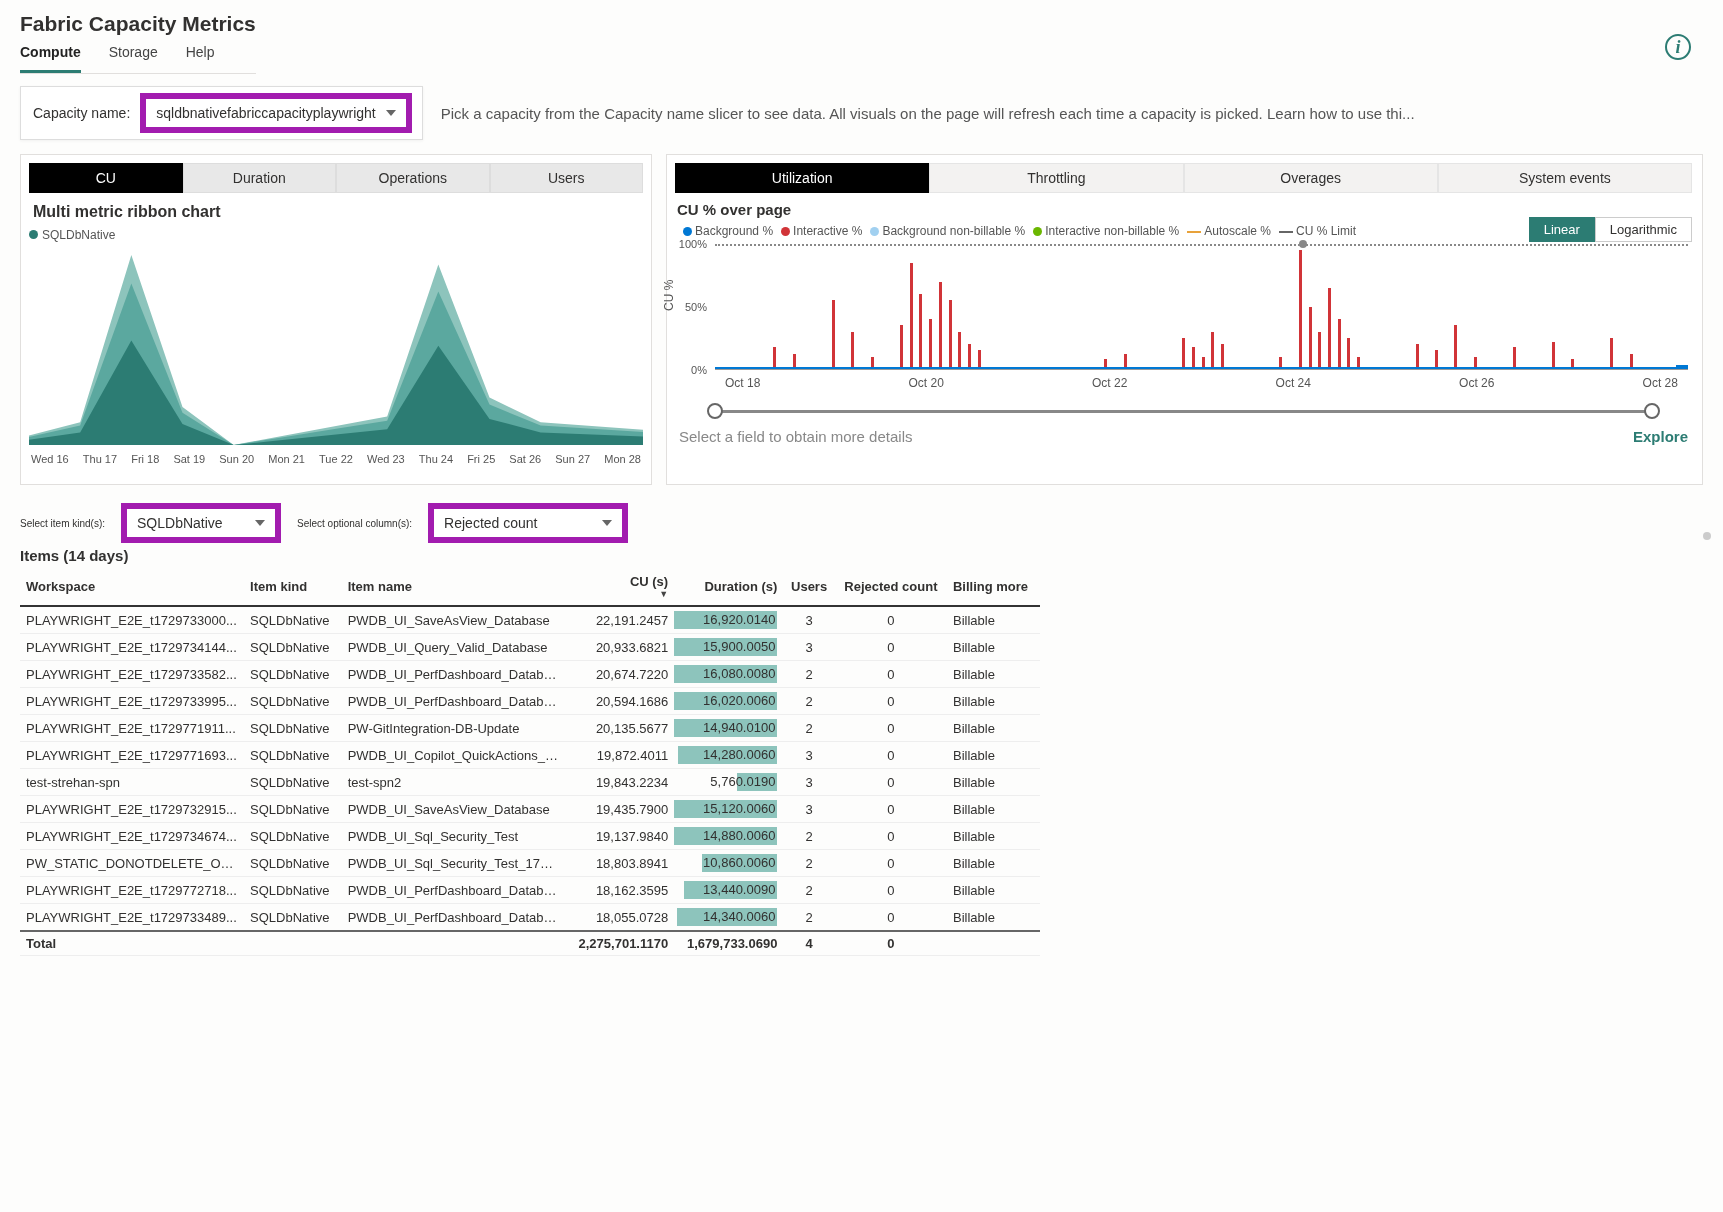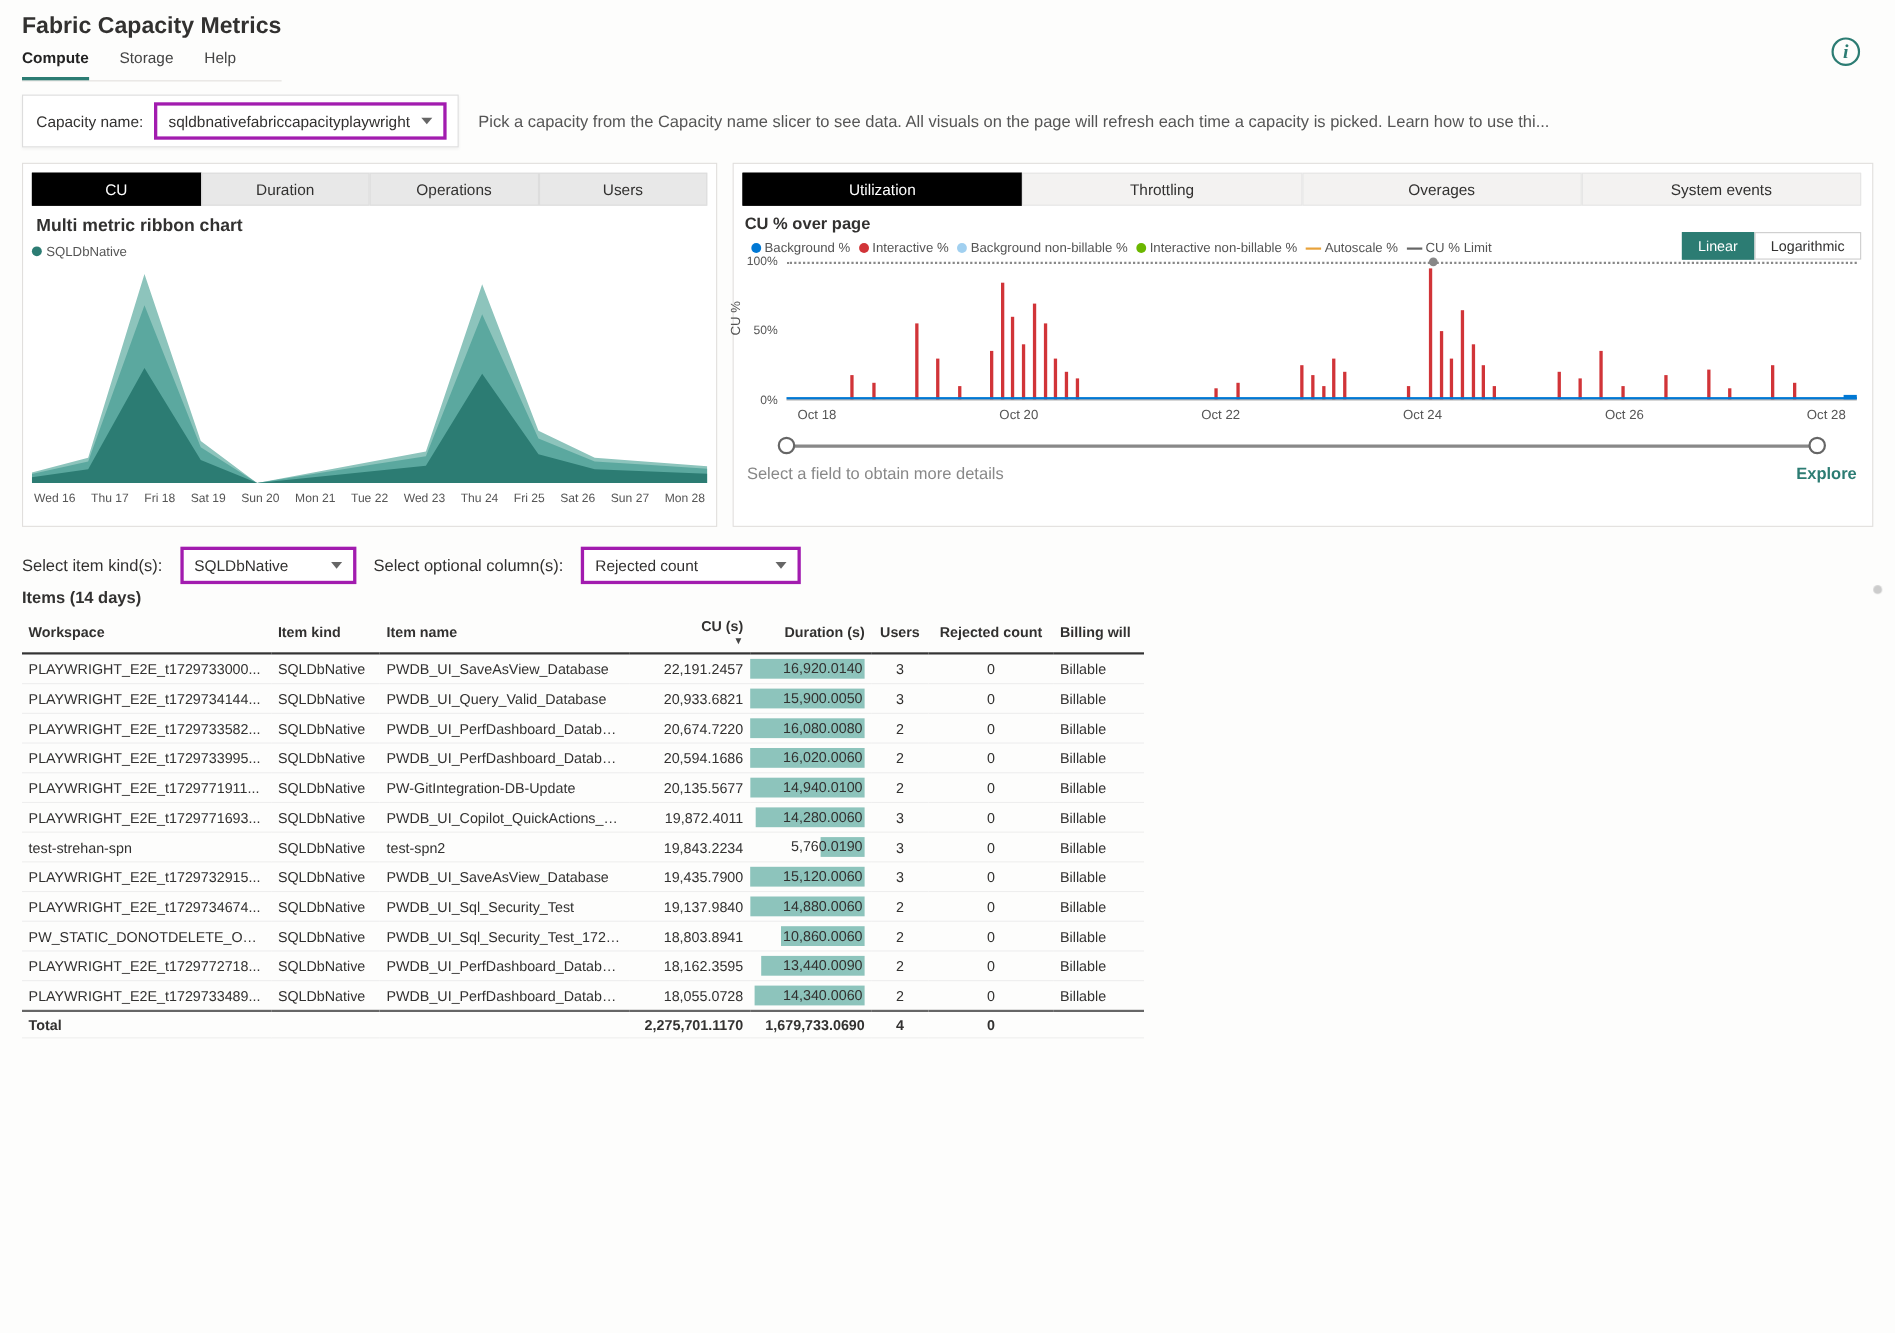--- a/index.html
+++ b/index.html
@@ -29,21 +29,21 @@
   .header-row { display:flex; align-items:center; justify-content:space-between; }
   .title { font-size: 21px; font-weight: 600; margin: 4px 0 2px 0; }
   .tabs-top { display:flex; gap:28px; border-bottom:1px solid var(--border); margin-bottom:12px;}
   .tabs-top .tab { padding:6px 0 10px 0; font-size:14px; cursor:pointer; color:#444; }
   .tabs-top .tab.active { font-weight:600; border-bottom:3px solid var(--teal); color:#222;text-align:center;}
   .info-icon { width:26px;height:26px;border:2px solid var(--teal);border-radius:50%;display:flex;align-items:center;justify-content:center;color:var(--teal);font-weight:600;font-style:italic;font-family:serif;font-size:18px;margin-right:12px;}
 
   .slicer-row { display:flex; align-items:center; gap:18px; margin-bottom:14px;}
   .slicer-box { display:flex;align-items:center;gap:10px;border:1px solid #ddd;padding:6px 10px 6px 12px;background:#fff;box-shadow:0 1px 3px rgba(0,0,0,0.05);}
   .slicer-label { font-size:14px;}
-  .dropdown { display:flex;align-items:center;justify-content:space-between;border:3px solid #a21caf;padding:6px 10px;min-width:260px;background:#fff;cursor:pointer;font-size:14px;}
+  .dropdown { display:flex;align-items:center;justify-content:space-between;border:6px solid #a21caf;padding:6px 10px;min-width:260px;background:#fff;cursor:pointer;font-size:14px;}
   .chev { width:0;height:0;border-left:5px solid transparent;border-right:5px solid transparent;border-top:6px solid #666;margin-left:10px;}
   .help-text { font-size:15px;color:#555;flex:1;white-space:nowrap;overflow:hidden;text-overflow:ellipsis;}
 
   .panels { display:flex; gap:14px; }
   .panel { border:1px solid var(--border); background:#fff; }
   .panel-left { flex:0 0 632px; padding:8px 8px 4px 8px;}
   .panel-right { flex:1; padding:8px 10px 6px 8px;}
 
   .btn-row { display:flex; gap:0;}
   .btn-row .seg { flex:1;text-align:center;padding:6px 0;background:#e8e8e8;border:1px solid #ddd;cursor:pointer;font-size:14px;}
@@ -76,21 +76,21 @@
   .cu-axis-label { position:absolute;left:-6px;top:40%;transform:rotate(-90deg);transform-origin:left;font-size:12px;color:#555;}
   .dotted-100 { position:absolute;left:0;right:0;border-top:2px dotted #888;}
   .slider-track { position:relative;height:22px;margin:6px 40px 0 40px;}
   .slider-line { position:absolute;left:0;right:0;top:10px;height:3px;background:#888;border-radius:2px;}
   .slider-handle { position:absolute;top:3px;width:16px;height:16px;border:2px solid #666;border-radius:50%;background:#fff;}
   .detail-row { display:flex;justify-content:space-between;align-items:center;padding:6px 4px 0 4px;font-size:15px;}
   .detail-row .hint { color:#888;font-weight:500;}
   .explore { color:var(--teal);font-weight:600;cursor:pointer;}
 
   .filters-row { display:flex;align-items:center;gap:16px;margin:18px 0 4px 0;}
-  .filters-row .lbl { font-size:15px;}
+  .filters-row .lbl { font-size:10px;}
   .filters-row .dropdown { min-width:160px;}
   .items-title { font-size:15px;font-weight:600;margin:4px 0 2px 0;}
   table.items { width:1020px;border-collapse:collapse;font-size:13px;}
   table.items th { text-align:left;padding:8px 6px 6px 6px;font-weight:600;border-bottom:2px solid #333;}
   table.items th.r, table.items td.r { text-align:right;}
   table.items th.c, table.items td.c { text-align:center;}
   table.items td { padding:4px 6px;border-bottom:1px solid #eee;white-space:nowrap;overflow:hidden;text-overflow:ellipsis;max-width:210px;}
   .sort-ind { font-size:9px;display:block;color:#444;}
   .bar-cell { height:17px;background:var(--teal-lighter);display:inline-block;}
   .total-row td { font-weight:700;border-top:2px solid #666;padding-top:8px;}
@@ -267,21 +267,21 @@
   <table class="items">
     <thead>
         <tr id="thead-row">
           <th class="">Workspace</th>
           <th class="">Item kind</th>
           <th class="">Item name</th>
           <th class="r">CU (s)<span class="sort-ind">▼</span></th>
           <th class="r">Duration (s)</th>
           <th class="c">Users</th>
           <th class="c">Rejected count</th>
-          <th class="">Billing will</th>
+          <th class="">Billing more</th>
         </tr>
       </thead>
     <tbody id="tbody">
         <tr>
           <td>PLAYWRIGHT_E2E_t1729733000...</td>
           <td>SQLDbNative</td>
           <td>PWDB_UI_SaveAsView_Database</td>
           <td class="r">22,191.2457</td>
           <td class="r">
             <div style="position:relative;height:18px;">

